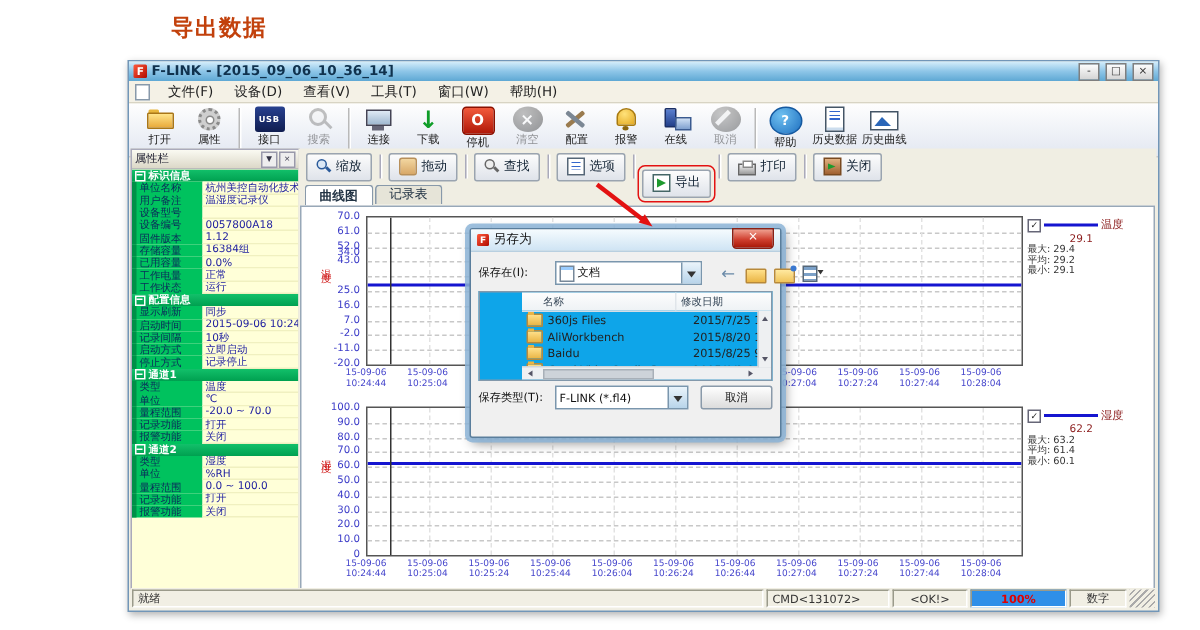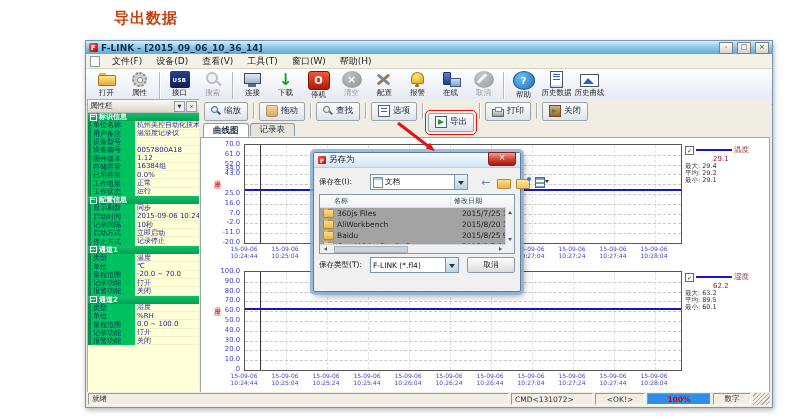--- a/index.html
+++ b/index.html
@@ -141,21 +141,21 @@
   .tri-down{width:0;height:0;border:3px solid transparent;border-top:4px solid #333;margin-top:4px;}
   .doc-mini{width:8px;height:9px;background:#fff;border:1px solid #789;box-shadow:inset 0 2px 0 #9cf;flex:0 0 auto;}
   .dlg-nav{display:flex;gap:5px;margin-left:8px;align-items:center;}
   .dn{width:13px;height:12px;position:relative;display:flex;align-items:center;justify-content:center;}
   .back-arrow-icon{color:#6a8aa8;font-size:11px;line-height:11px;}
   .up-folder-icon{background:linear-gradient(#ffe08a,#eab545);border:1px solid #b8893a;width:12px;height:8px;margin-top:3px;border-radius:1px;}
   .new-folder-icon{background:linear-gradient(#ffe9a0,#f0c45a);border:1px solid #b8893a;width:12px;height:8px;margin-top:3px;border-radius:1px;}
   .new-folder-icon::after{content:"";position:absolute;right:-2px;top:-3px;width:4px;height:4px;background:#3a78d0;border-radius:50%;}
   .view-menu-icon::before{content:"";position:absolute;left:0;top:1px;width:8px;height:9px;background:repeating-linear-gradient(#7aa0c8 0 2px,#fff 2px 4px);border:1px solid #567;}
   .view-menu-icon::after{content:"";position:absolute;right:-1px;top:4px;width:0;height:0;border:2.5px solid transparent;border-top:3.5px solid #333;}
-  .file-list{margin-top:4px;height:58px;background:#a3a3a3;border:1px solid #8298ab;display:flex;flex-direction:column;position:relative;}
+  .file-list{margin-top:4px;height:58px;background:#0ea5e9;border:1px solid #8298ab;display:flex;flex-direction:column;position:relative;padding-left:28px;}
   .fl-header{height:12px;display:flex;background:linear-gradient(#fdfdfd,#eef2f5);border-bottom:1px solid #d5dde5;font-size:7px;color:#345;flex:0 0 auto;}
   .fl-col-name{flex:1;padding-left:14px;border-right:1px solid #e0e5ea;display:flex;align-items:center;}
   .fl-col-date{width:60px;padding-left:3px;display:flex;align-items:center;}
   .fl-rows{flex:1;overflow:hidden;}
   .fl-row{height:11px;display:flex;align-items:center;font-size:7.5px;color:#222;}
   .folder-mini{width:9px;height:7px;background:linear-gradient(#ffe08a,#eab545);border:1px solid #b8893a;border-radius:1px;margin:0 3px;position:relative;flex:0 0 auto;}
   .folder-mini::before{content:"";position:absolute;left:0;top:-2px;width:4px;height:2px;background:#eab545;}
   .fl-name{flex:1;white-space:nowrap;overflow:hidden;}
   .fl-date{width:52px;white-space:nowrap;overflow:hidden;flex:0 0 auto;}
   .fl-vscroll{position:absolute;right:0;top:12px;bottom:8px;width:8px;background:#eef0f2;border-left:1px solid #cfd5da;}
@@ -624,21 +624,21 @@
                 <span class="lg-line" style="background: rgb(21, 21, 208);"></span>
                 <span class="lg-label">湿度</span>
               </div>
               <div class="lg-current">62.2</div>
               <div class="lg-stat">
                 <span>最大:</span>
                 <span>63.2</span>
               </div>
               <div class="lg-stat">
                 <span>平均:</span>
-                <span>89.5</span>
+                <span>61.4</span>
               </div>
               <div class="lg-stat">
                 <span>最小:</span>
                 <span>60.1</span>
               </div>
             </div>
           </div>
         </div>
     </div>
 

